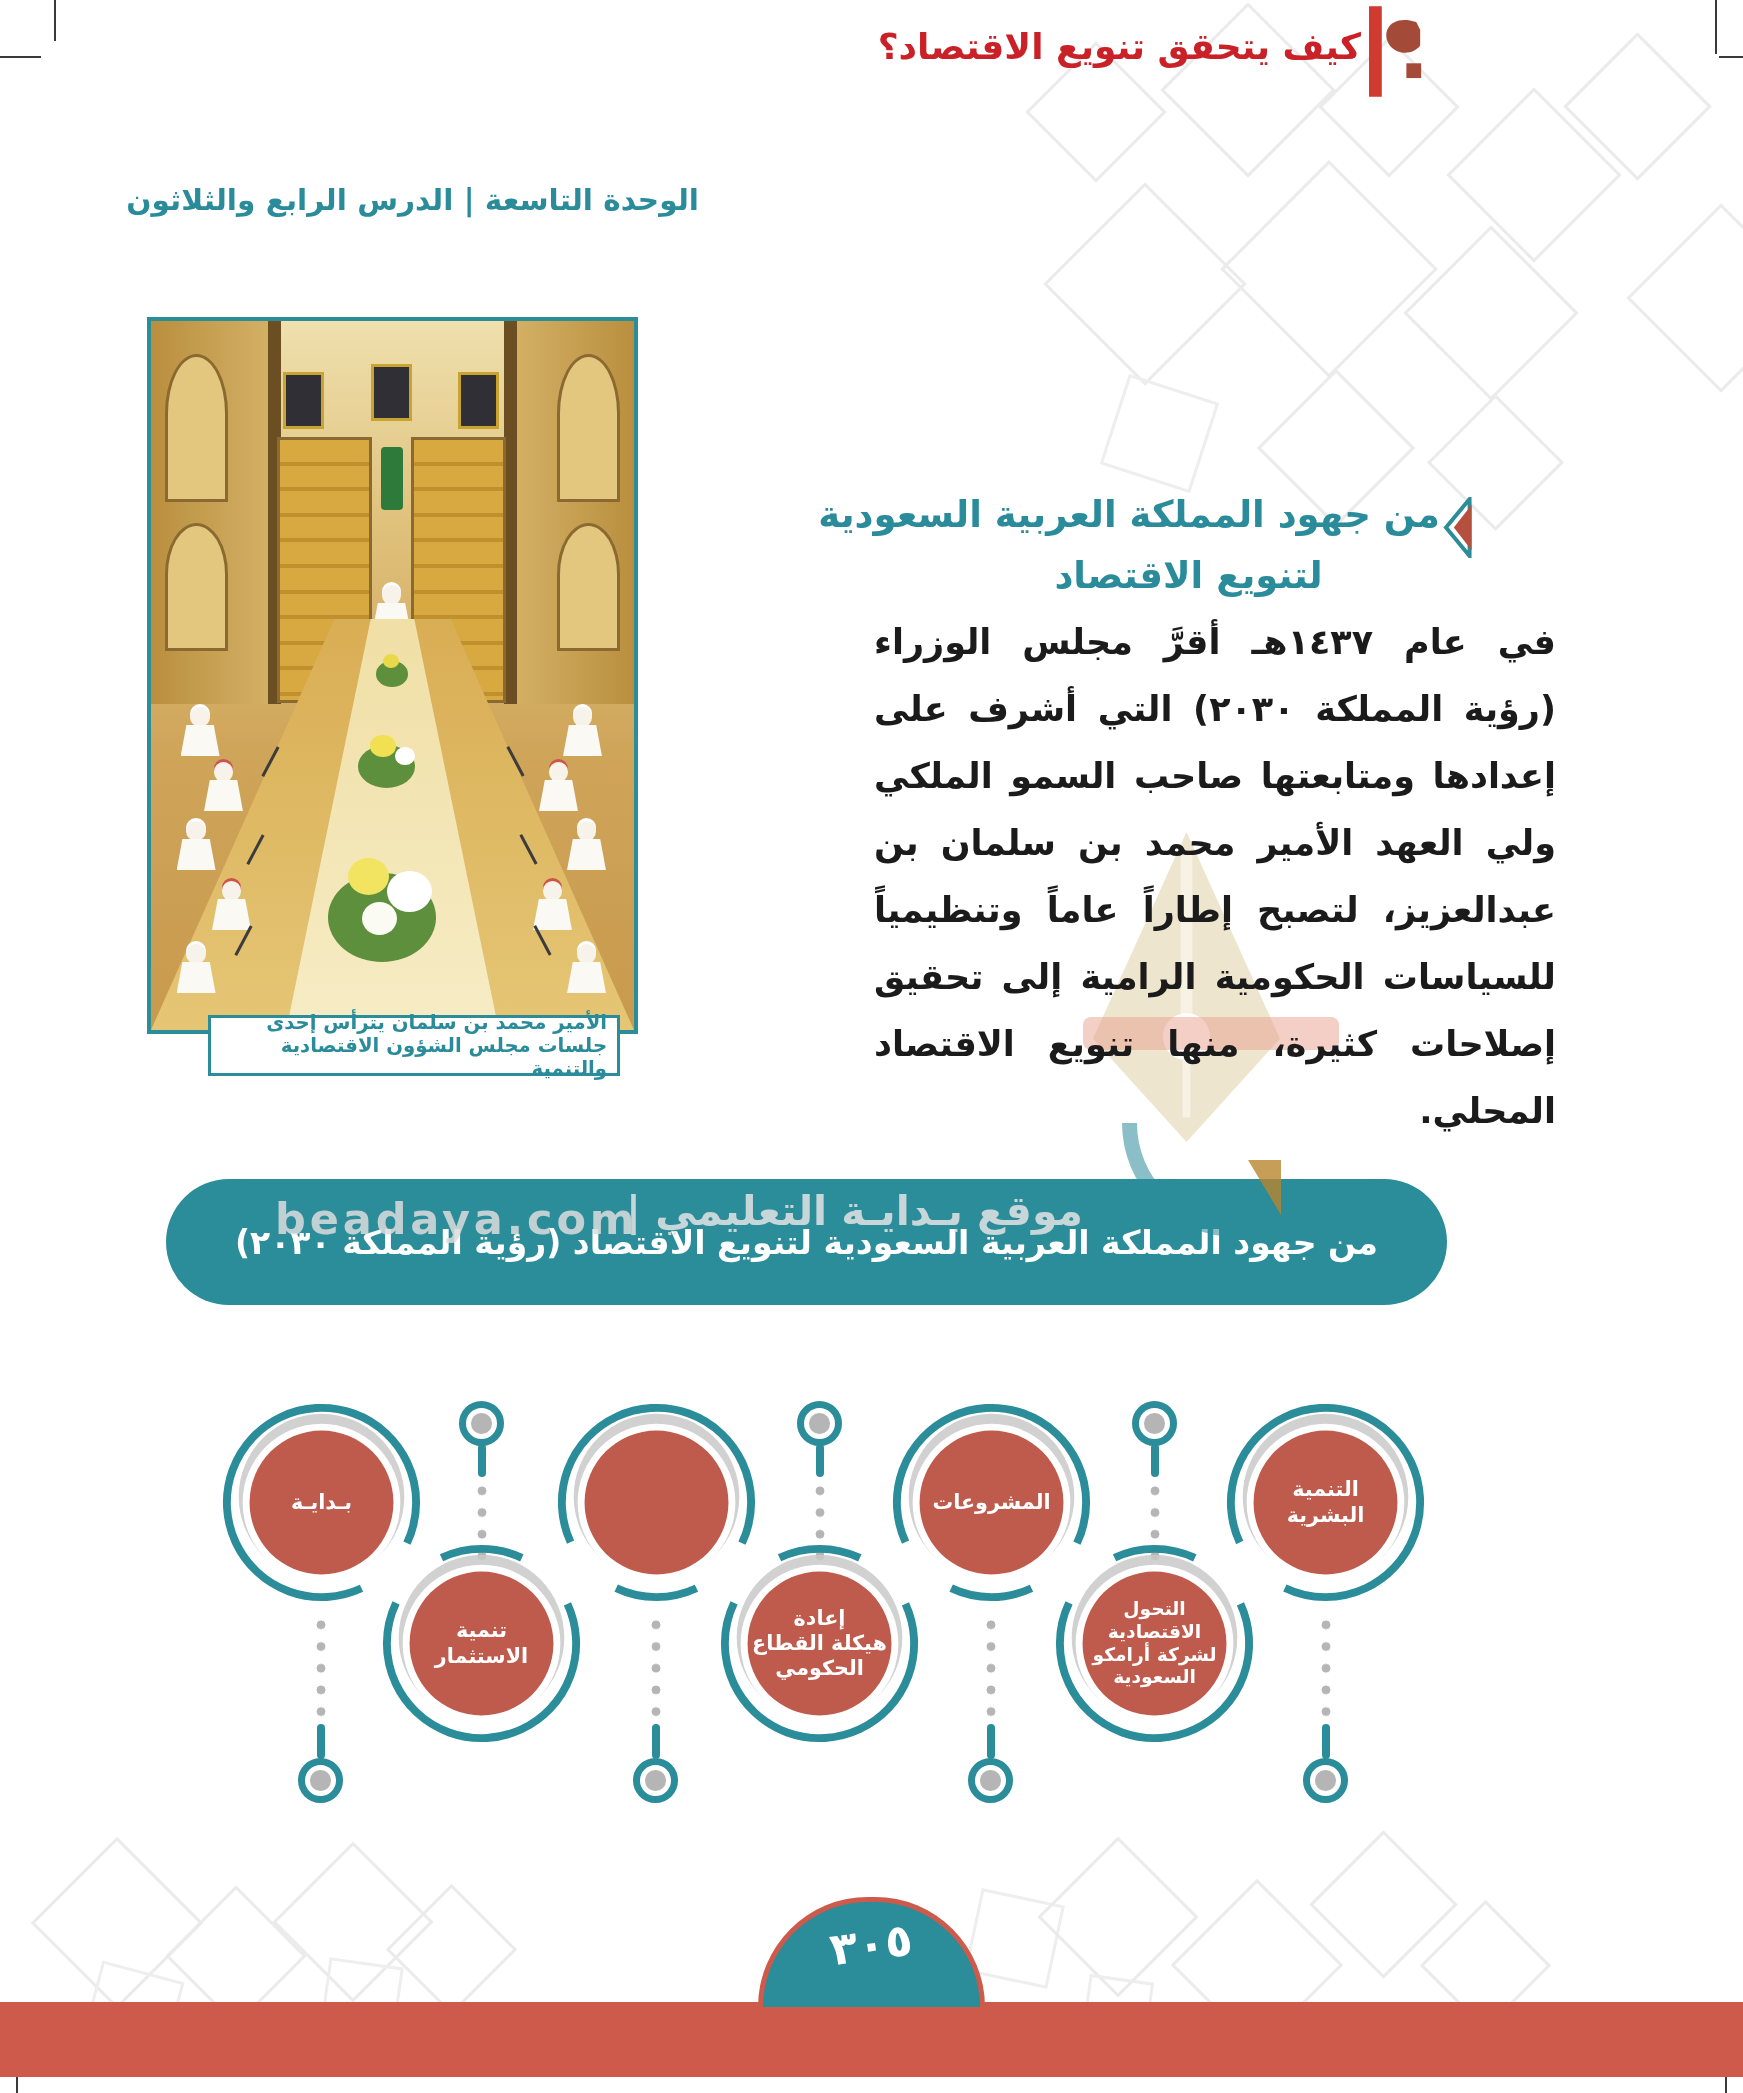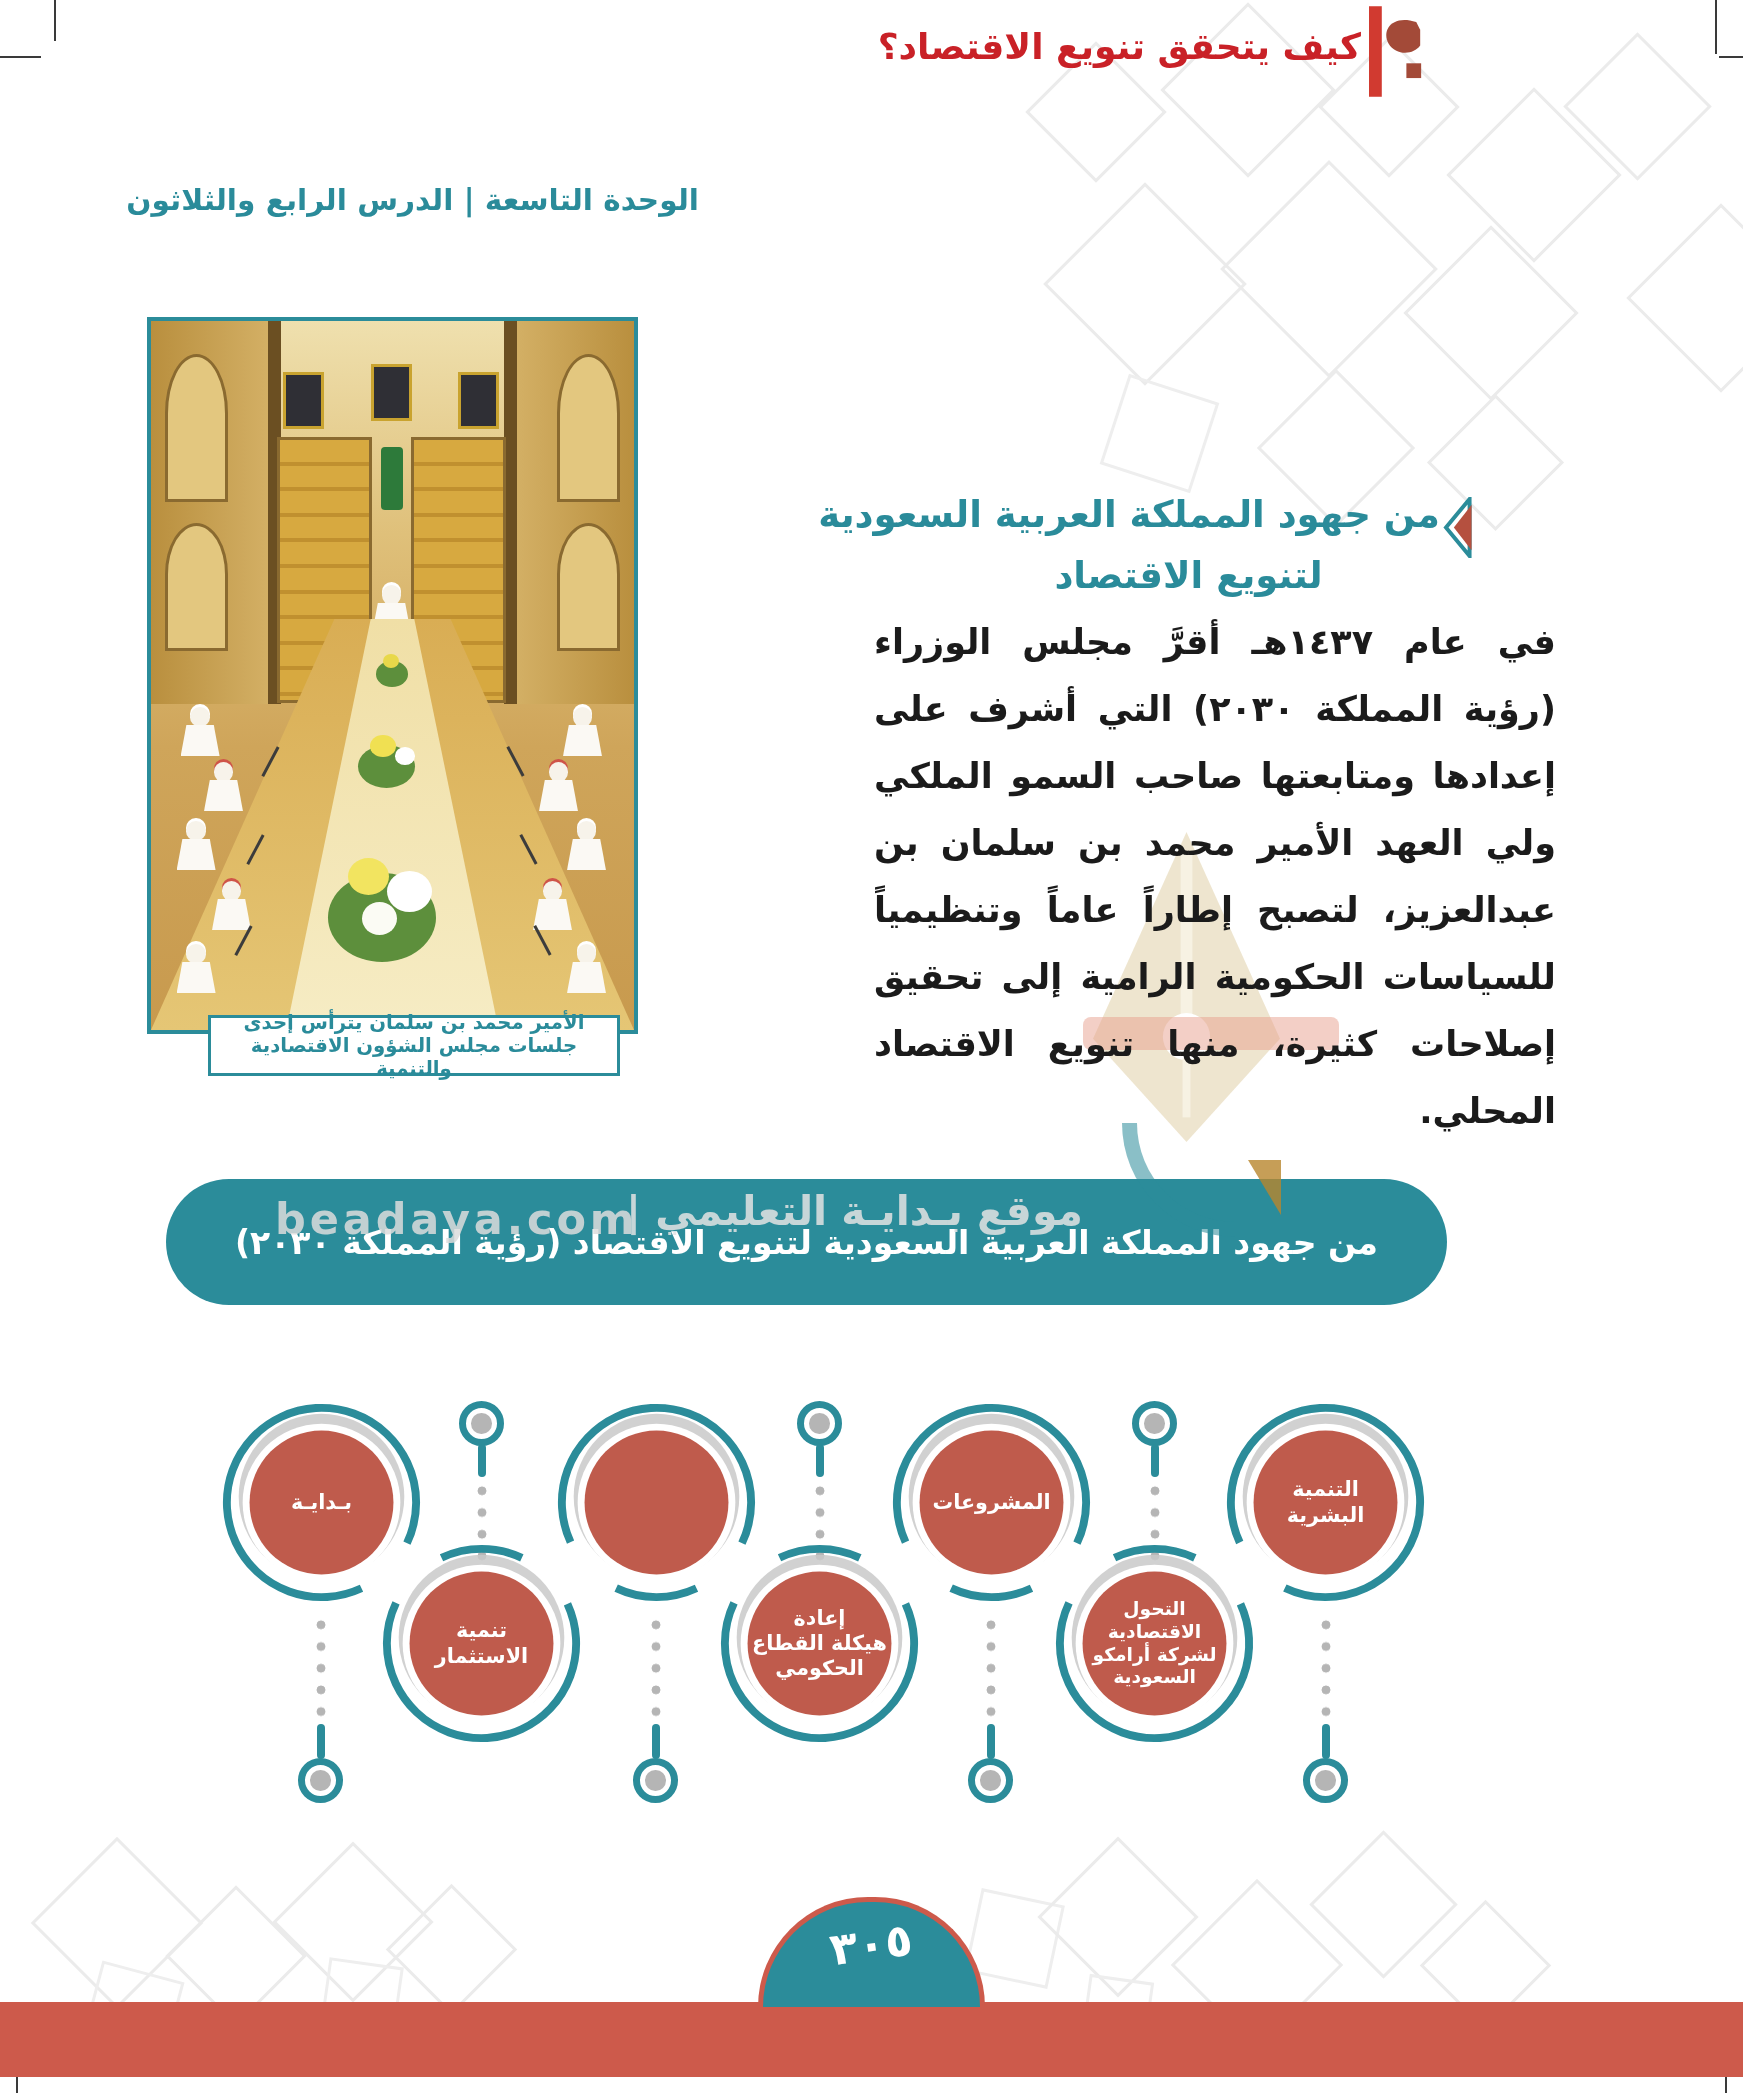--- a/index.html
+++ b/index.html
@@ -41,21 +41,21 @@
   .delegate .head{position:absolute;left:11.8px;top:0;width:19.7px;height:19.7px;border-radius:50%;background:#f7f3ea;
      box-shadow:0 -3px 0 #ffffff;}
   .delegate .body{position:absolute;left:2px;top:17.7px;width:39px;height:31.5px;background:#fbf9f4;
      clip-path:polygon(15% 0,85% 0,100% 100%,0 100%);}
   .delegate.red .head{box-shadow:0 -3px 0 #cf5448;}
   .mic{position:absolute;width:2.5px;height:33px;background:#3c3c3c;transform:rotate(28deg);}
   .mic.rr{transform:rotate(-28deg);}
 
   .photo-caption{position:absolute;left:209px;top:1015px;width:412px;height:61px;background:#ffffff;
     border:3px solid #2b8c9a;box-sizing:border-box;display:flex;align-items:center;justify-content:center;
-    color:#2a8b9a;font-size:19.7px;font-weight:700;text-align:center;padding:0 9.9px;z-index:4;}
+    color:#2a8b9a;font-size:19.7px;font-weight:700;text-align:right;padding:0 9.9px;z-index:4;}
   .q-icon{position:absolute;top:5.9px;right:313px;width:61px;height:91px;}
   .q-text{position:absolute;top:25.6px;right:382px;white-space:nowrap;color:#c92127;
     font-size:36px;font-weight:700;}
 
   
   .sec-icon{position:absolute;top:497px;right:271px;width:29.6px;height:61px;}
   .sec-t1{position:absolute;top:493px;right:303px;color:#2a8b9a;font-size:37px;font-weight:700;white-space:nowrap;}
   .sec-t2{position:absolute;top:554px;right:328px;width:453px;text-align:center;color:#2a8b9a;
     font-size:37px;font-weight:700;white-space:nowrap;}
 

